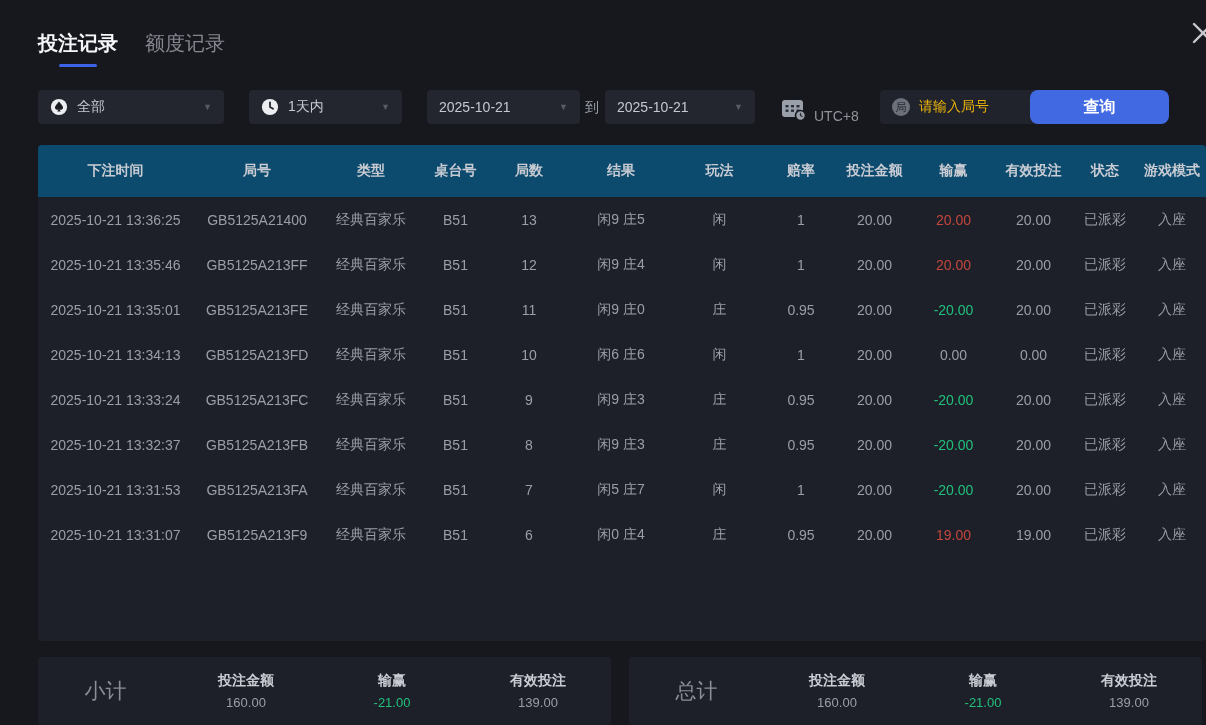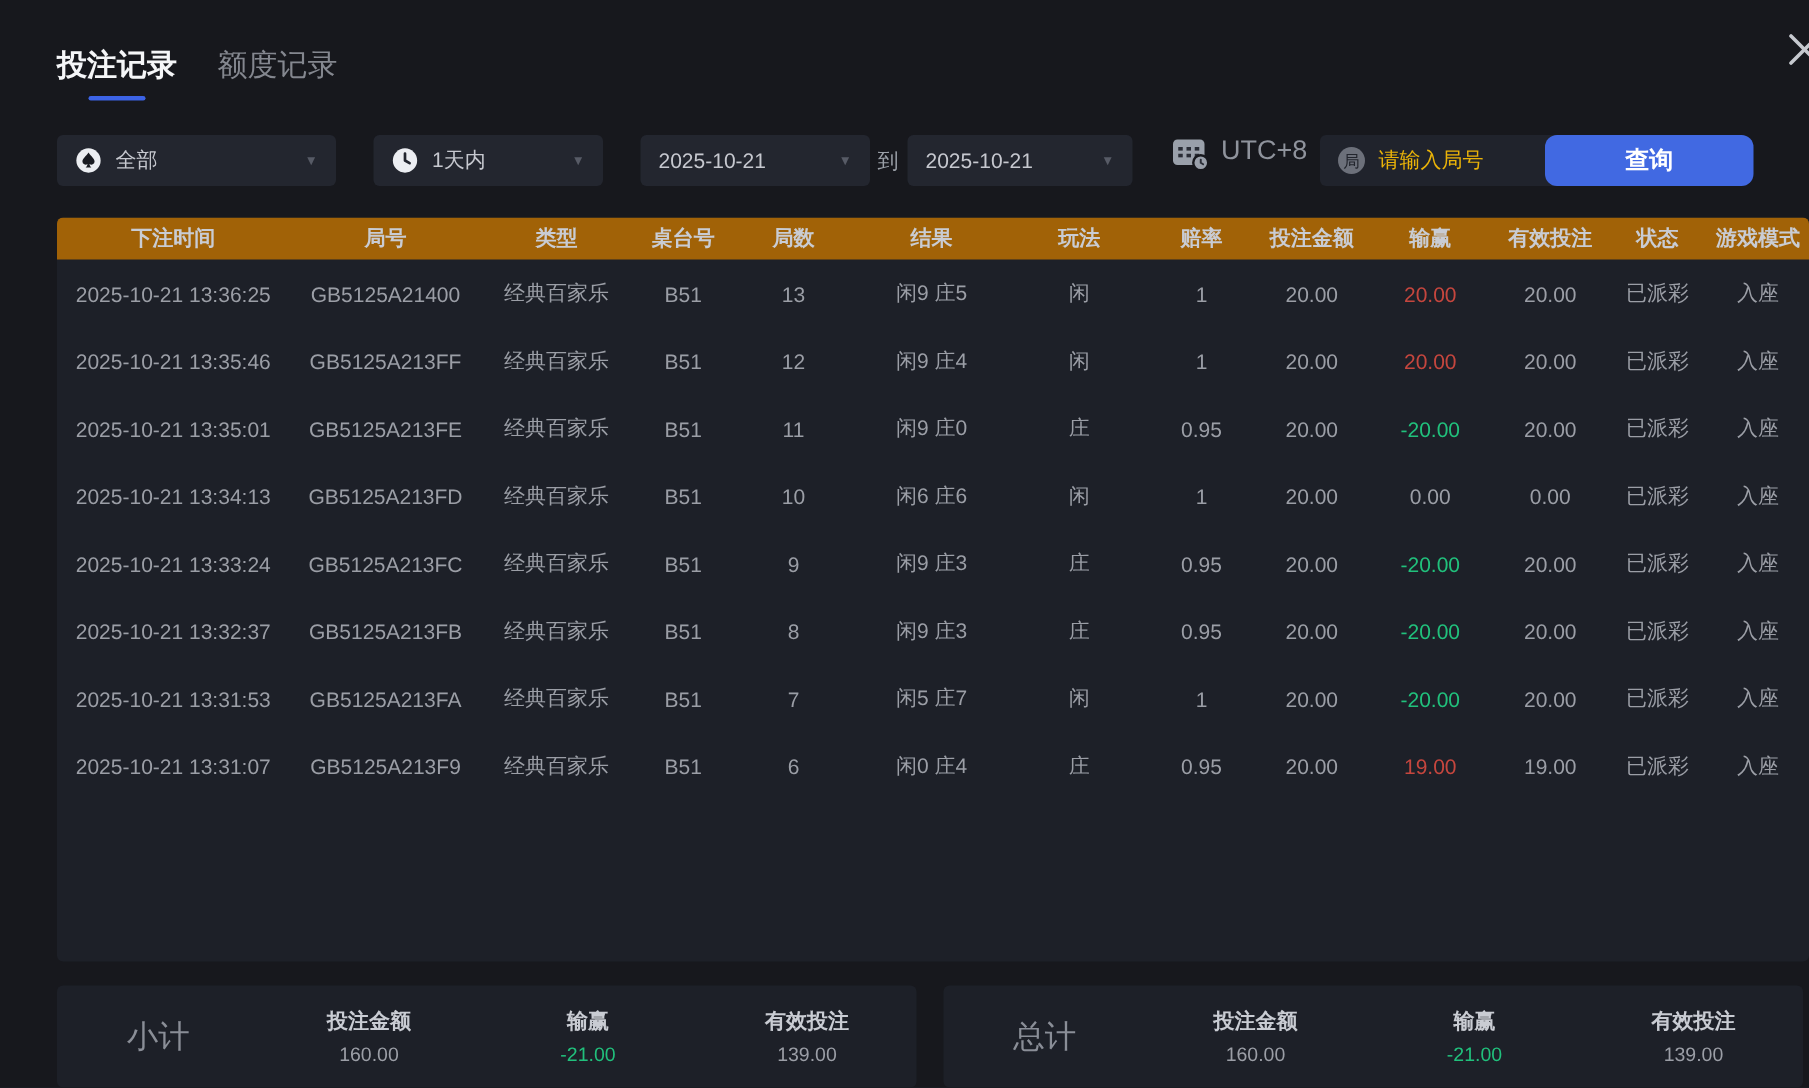--- a/index.html
+++ b/index.html
@@ -25,41 +25,41 @@
     display:flex; align-items:center; padding:0 12px; font-size:14px; color:#c6c8cf;
     cursor:pointer;
   }
   .control .caret { margin-left:auto; font-size:9px; color:#575b66; }
   .icon-circle { width:18px; height:18px; margin-right:9px; flex:0 0 auto; }
   .sel-game { left:38px; width:186px; }
   .sel-range { left:249px; width:153px; }
   .sel-date-from { left:427px; width:153px; }
   .to-label { position:absolute; left:585px; top:0; line-height:34px; font-size:14px; color:#9ba0a8; }
   .sel-date-to { left:605px; width:150px; }
-  .tz-wrap { position:absolute; left:780px; top:0; height:34px; display:flex; align-items:flex-start; gap:8px; color:#8f939c; font-size:18px; }
+  .tz-wrap { position:absolute; left:780px; top:0; height:34px; display:flex; align-items:flex-end; gap:8px; color:#8f939c; font-size:14px; }
   .round-input { left:880px; width:170px; background:#20232c; cursor:text; }
   .round-input .ph { color:#eab308; }
   .round-badge {
     width:18px; height:18px; border-radius:50%; background:#6c707a; color:#22252d;
     font-size:11px; display:flex; align-items:center; justify-content:center; margin-right:9px; flex:0 0 auto;
   }
   .query-btn {
     position:absolute; left:1030px; top:0; width:139px; height:34px; background:#4169e2;
     border:none; border-radius:8px; color:#fff; font-size:16px; font-weight:bold; cursor:pointer;
     font-family:inherit;
   }
 
   
   .table-wrap { position:absolute; left:38px; top:145px; width:1168px; height:496px; background:#1d2028; border-radius:4px; overflow:hidden; }
   .grid-row {
     display:grid;
     grid-template-columns:155px 128px 100px 69px 78px 106px 91px 72px 75px 83px 77px 66px 68px;
     align-items:center; text-align:center;
   }
-  .thead { height:28px; background:#a16207; color:#c9ccd3; font-size:14px; font-weight:bold; }
+  .thead { height:52px; background:#0c4a6e; color:#c9ccd3; font-size:14px; font-weight:bold; }
   .trow { height:45px; font-size:14px; color:#9b9ea6; }
   .trow .cell { white-space:nowrap; overflow:hidden; }
   .val-red { color:#c5463e; }
   .val-green { color:#21c07c; }
   .val-gray { color:#9b9ea6; }
 
   
   .summary-panel { position:absolute; top:657px; width:573px; height:68px; background:#1d2028; border-radius:4px; display:flex; align-items:center; }
   .summary-subtotal { left:38px; }
   .summary-total { left:629px; }

